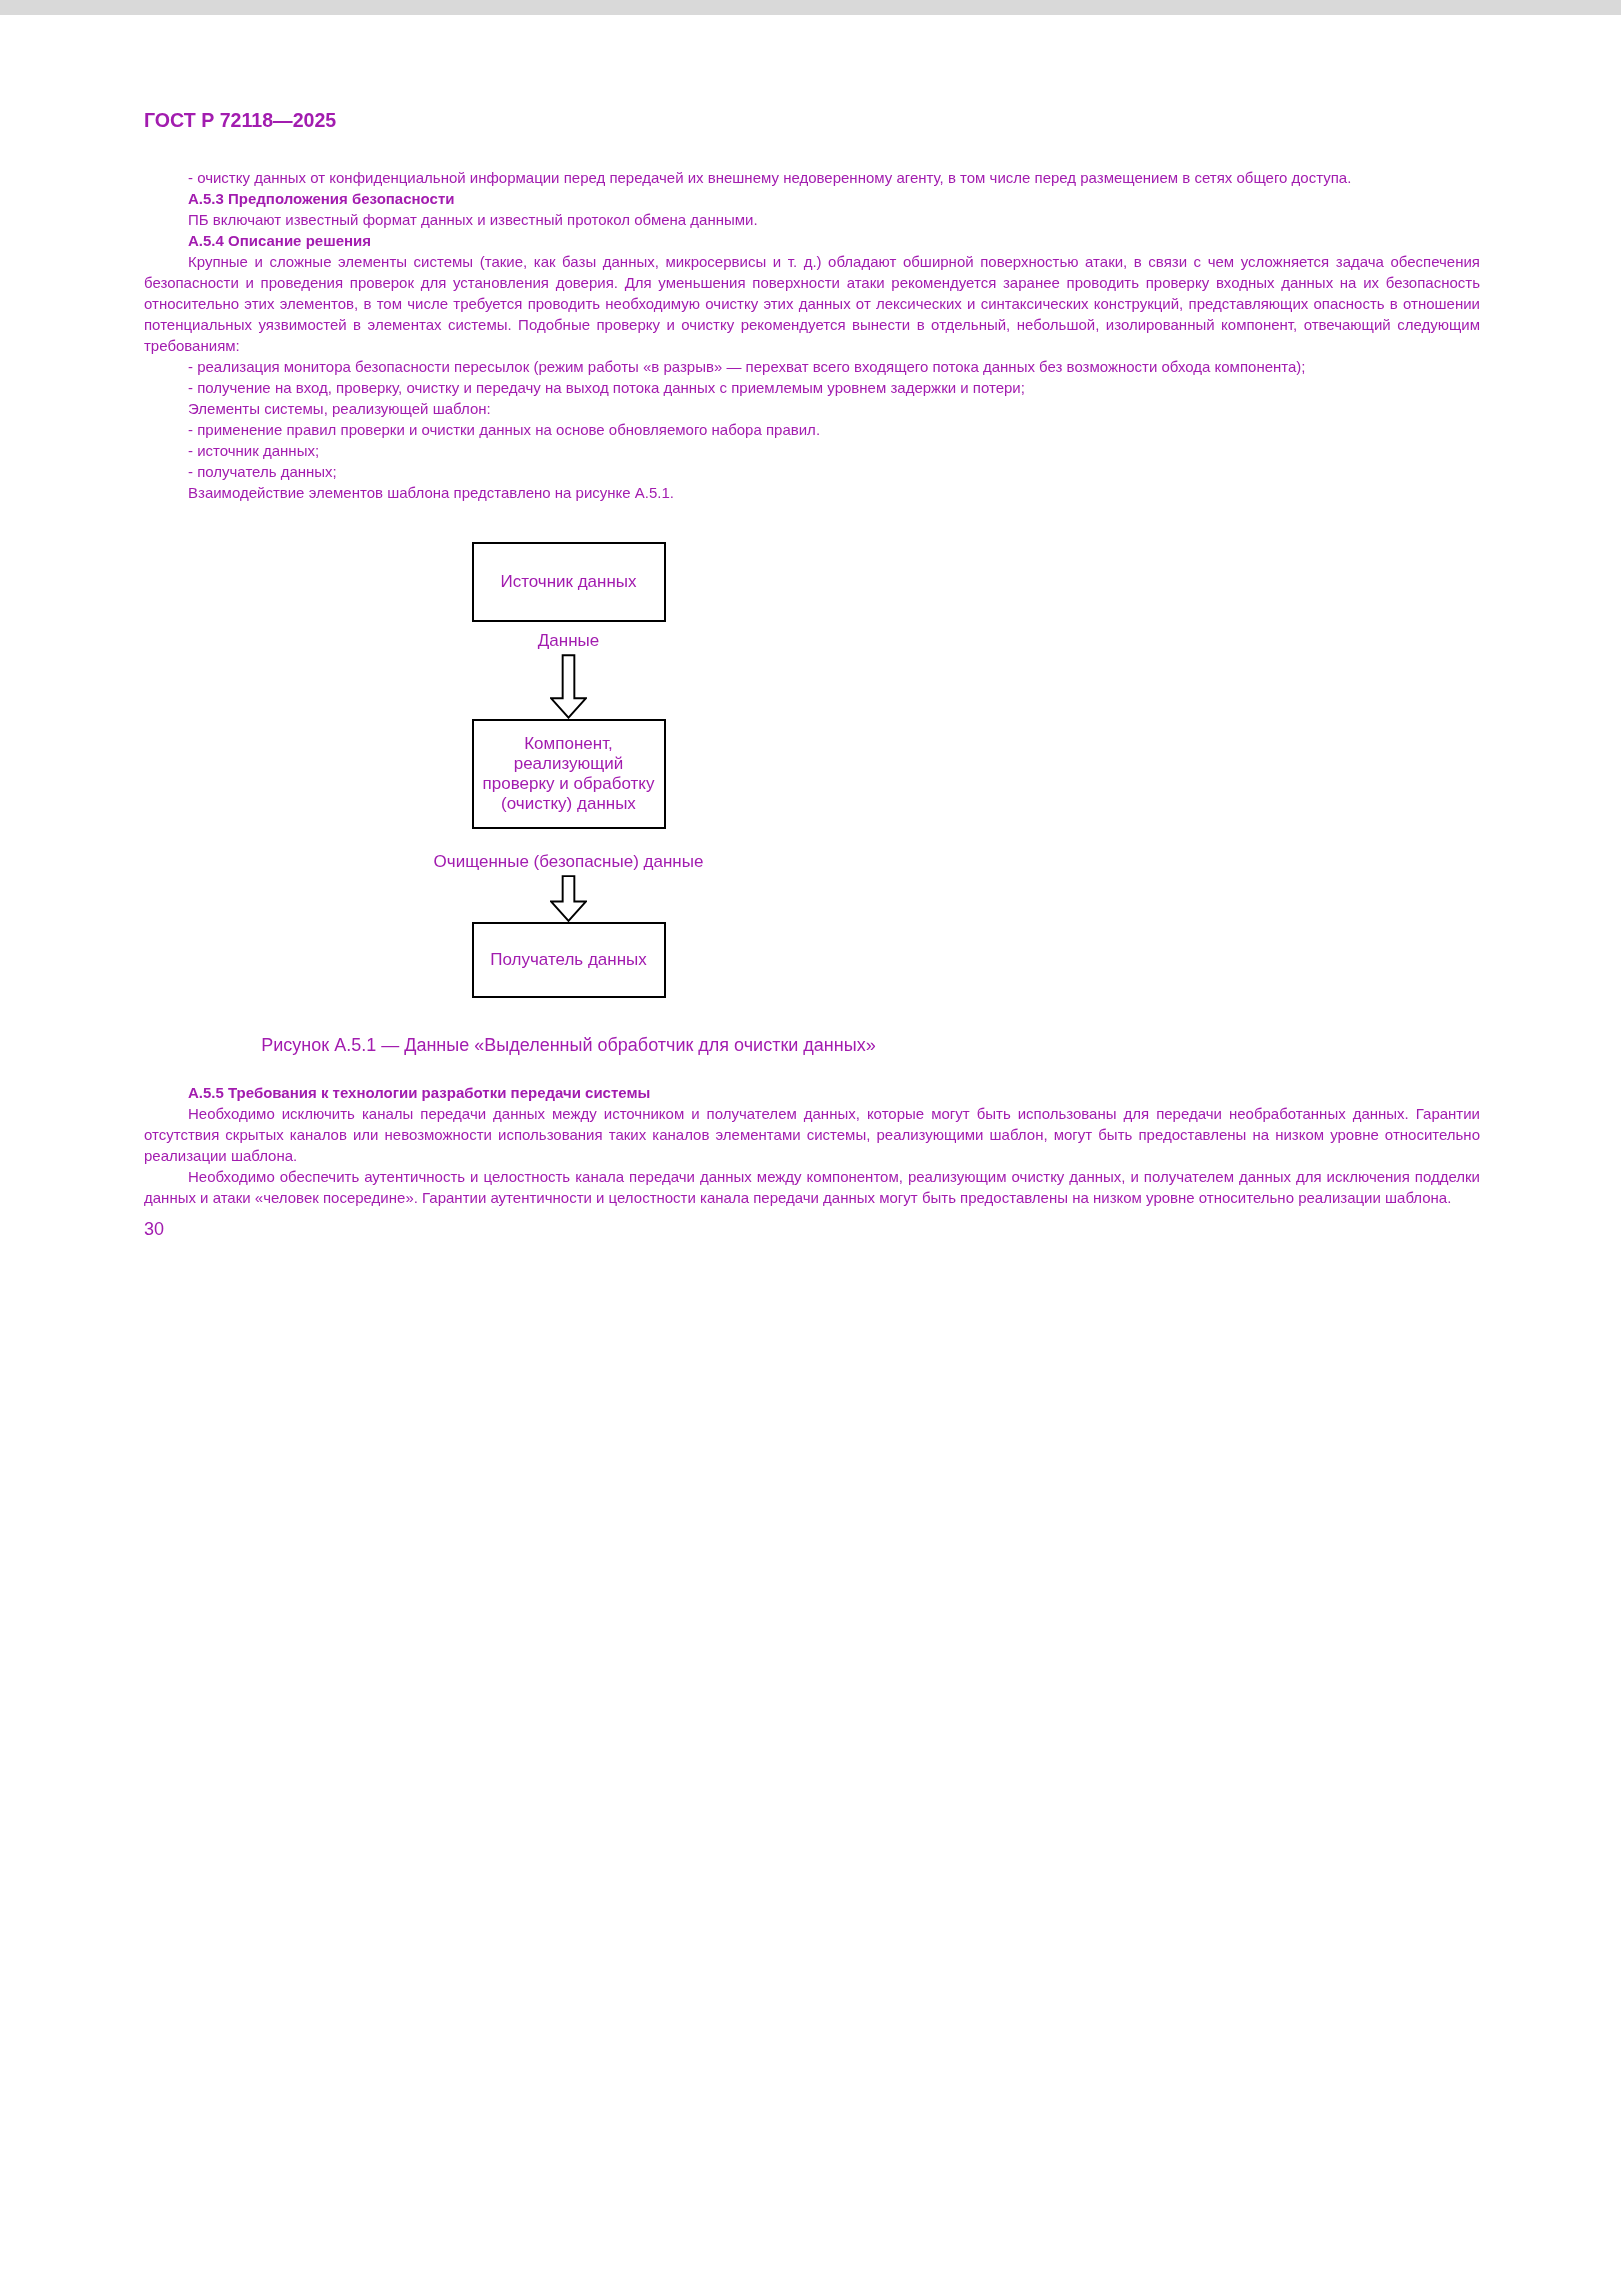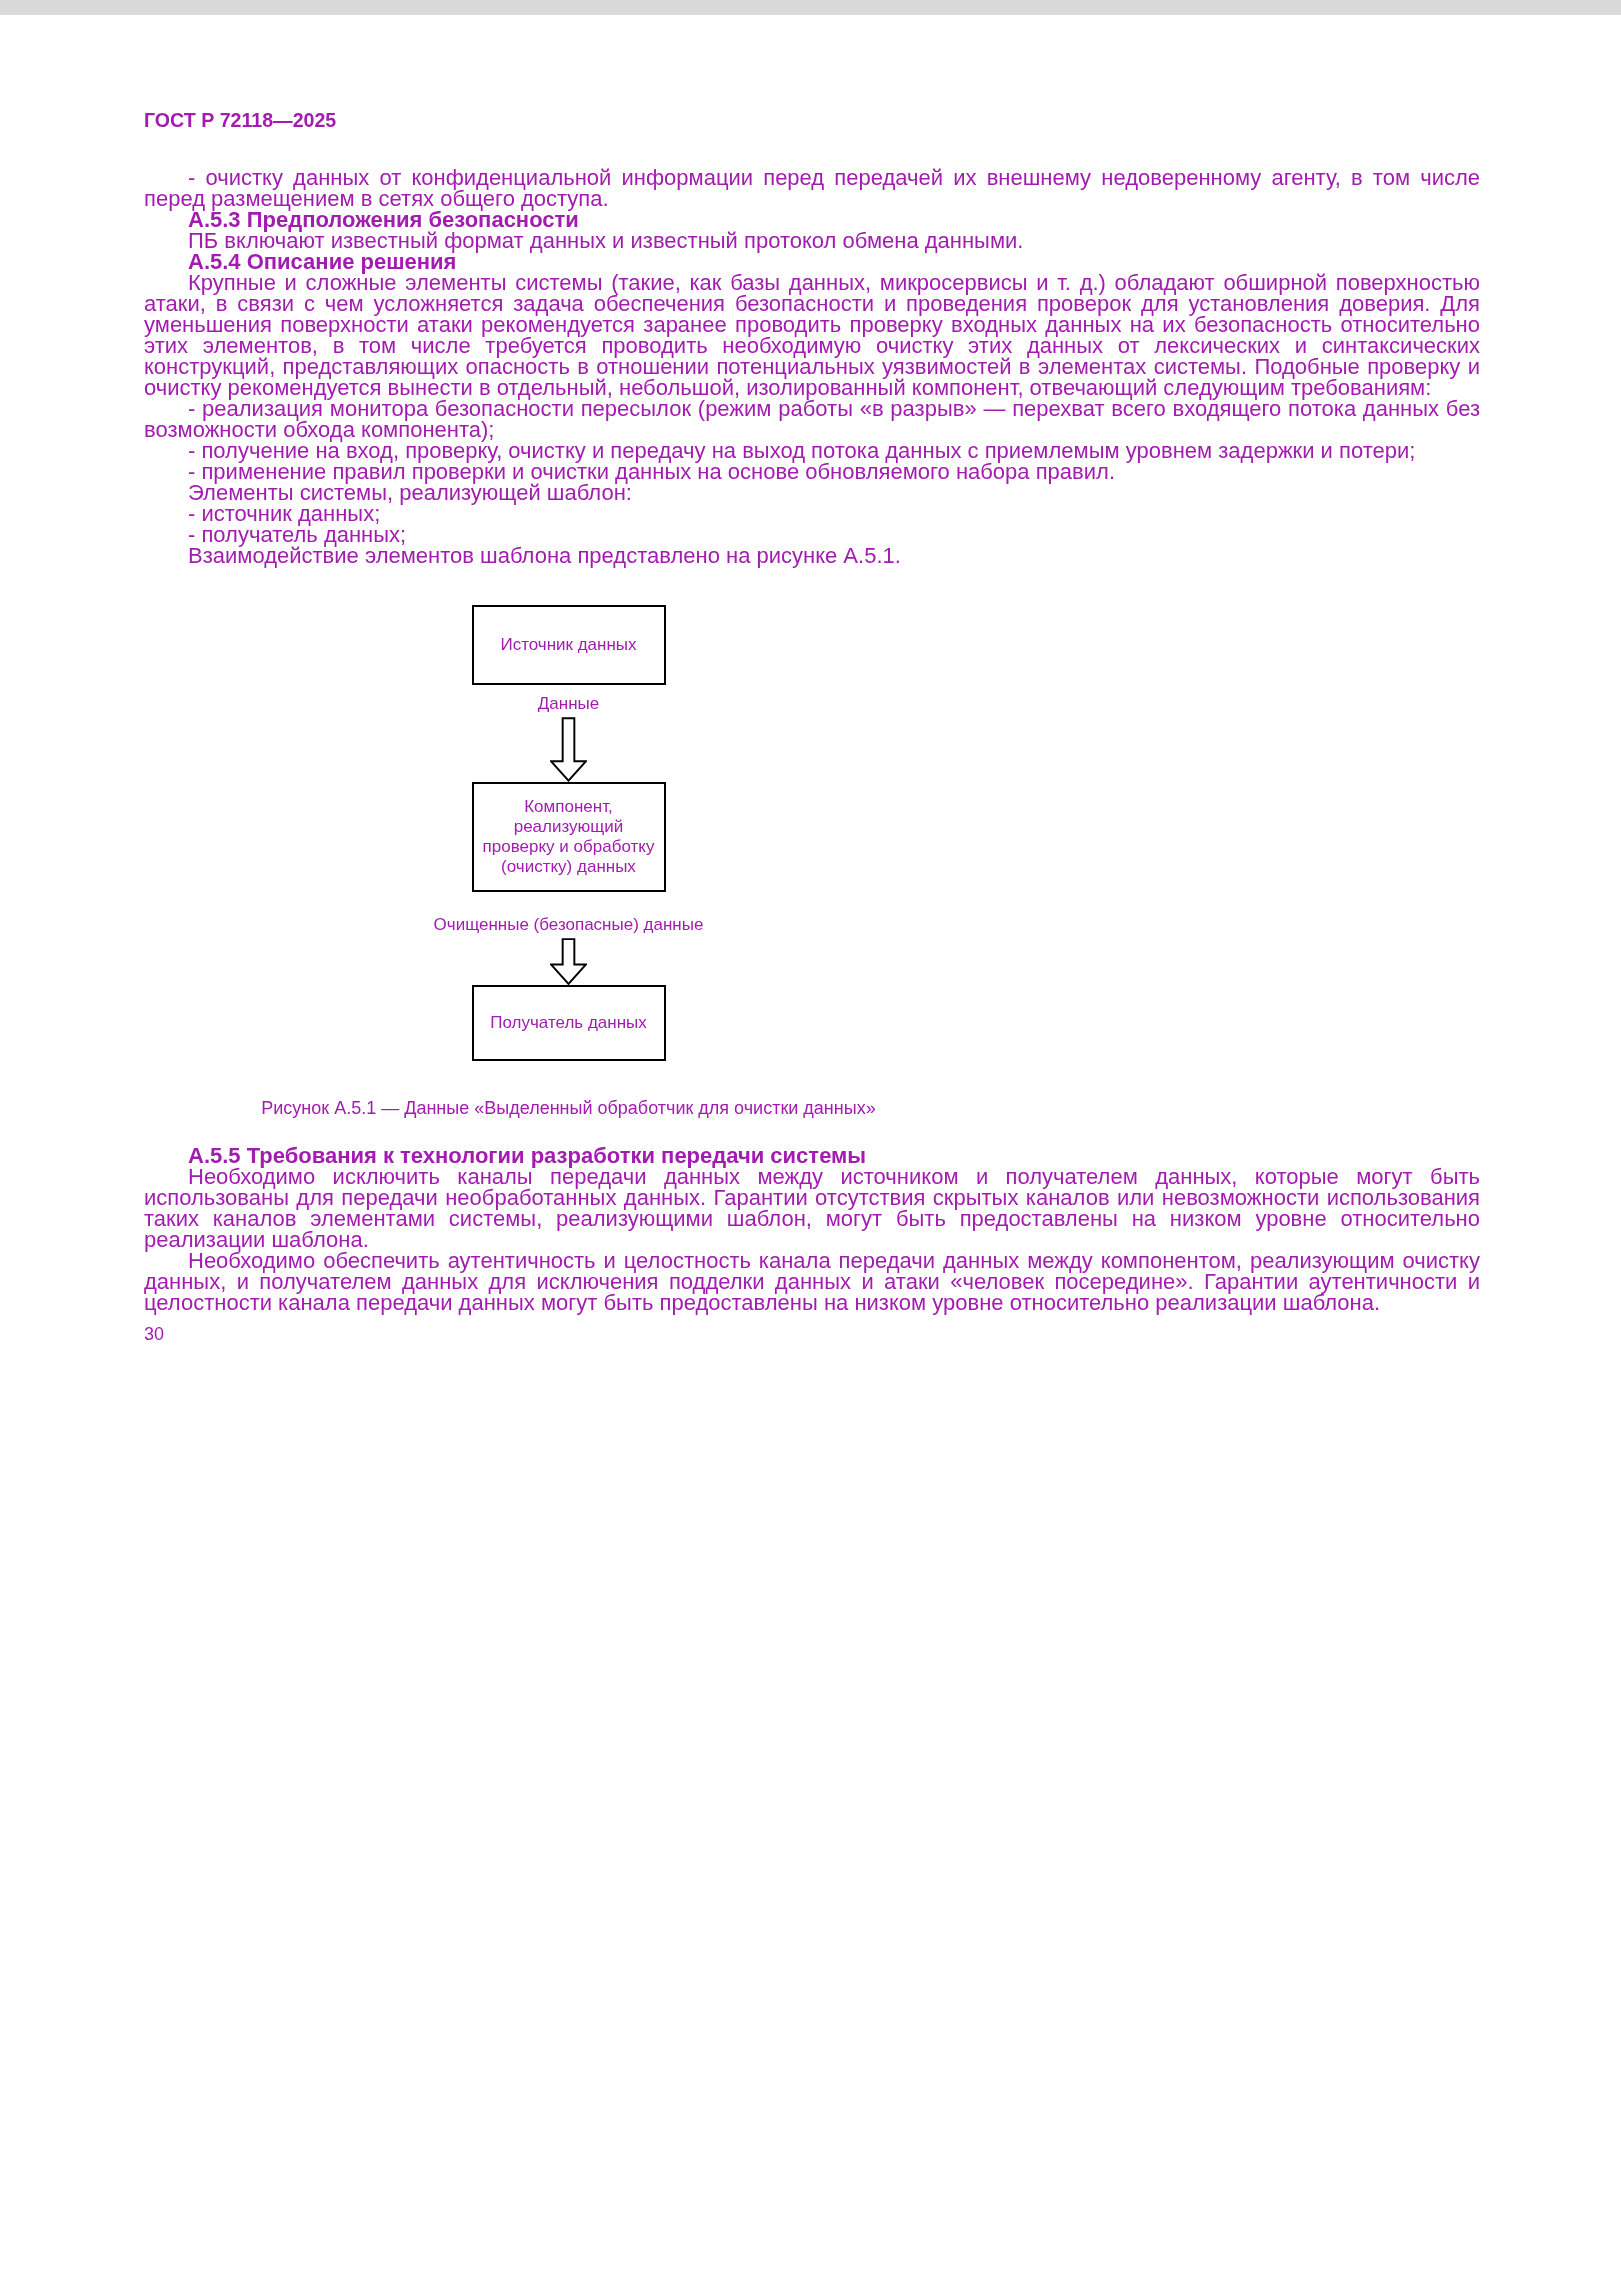--- a/index.html
+++ b/index.html
@@ -8,21 +8,21 @@
   .page {
     width: 1621px; height: 2293px; margin: 15px auto;
     background: #ffffff; color: #a21caf;
     position: relative; box-sizing: border-box;
     padding: 94px 141px 0 144px; overflow: hidden;
   }
 
   .doc-header { font-size: 19.6px; font-weight: 700; margin-bottom: 35px; }
 
   .text-block .para {
-    font-size: 22px; line-height: 21px;
+    font-size: 15px; line-height: 21px;
     text-align: justify; text-indent: 44px; margin: 0;
   }
   .text-block .para.heading { font-weight: 700; text-align: left; }
 
   .figure { width: 849px; margin-top: 39px; display: flex; flex-direction: column; align-items: center; }
   .fig-box {
     border: 2px solid #000; background: #fff;
     width: 194px; min-height: 80px; box-sizing: border-box;
     display: flex; align-items: center; justify-content: center;
     text-align: center; font-size: 17px; line-height: 20px; padding: 7.8px 6.9px;
@@ -45,22 +45,22 @@
   <div class="doc-header">ГОСТ Р 72118—2025</div>
 
   <div class="text-block" id="paras-top">
       <p class="para">- очистку данных от конфиденциальной информации перед передачей их внешнему недоверенному агенту, в том числе перед размещением в сетях общего доступа.</p>
       <p class="para heading">А.5.3 Предположения безопасности</p>
       <p class="para">ПБ включают известный формат данных и известный протокол обмена данными.</p>
       <p class="para heading">А.5.4 Описание решения</p>
       <p class="para">Крупные и сложные элементы системы (такие, как базы данных, микросервисы и т. д.) обладают обширной поверхностью атаки, в связи с чем усложняется задача обеспечения безопасности и проведения проверок для установления доверия. Для уменьшения поверхности атаки рекомендуется заранее проводить проверку входных данных на их безопасность относительно этих элементов, в том числе требуется проводить необходимую очистку этих данных от лексических и синтаксических конструкций, представляющих опасность в отношении потенциальных уязвимостей в элементах системы. Подобные проверку и очистку рекомендуется вынести в отдельный, небольшой, изолированный компонент, отвечающий следующим требованиям:</p>
       <p class="para">- реализация монитора безопасности пересылок (режим работы «в разрыв» — перехват всего входящего потока данных без возможности обхода компонента);</p>
       <p class="para">- получение на вход, проверку, очистку и передачу на выход потока данных с приемлемым уровнем задержки и потери;</p>
+      <p class="para">Элементы системы, реализующей шаблон:</p>
       <p class="para">- применение правил проверки и очистки данных на основе обновляемого набора правил.</p>
-      <p class="para">Элементы системы, реализующей шаблон:</p>
       <p class="para">- источник данных;</p>
       <p class="para">- получатель данных;</p>
       <p class="para">Взаимодействие элементов шаблона представлено на рисунке А.5.1.</p>
     </div>
 
   <div class="figure">
 
     <div class="fig-box source">Источник данных</div>
 
     <div class="fig-label">Данные</div>

